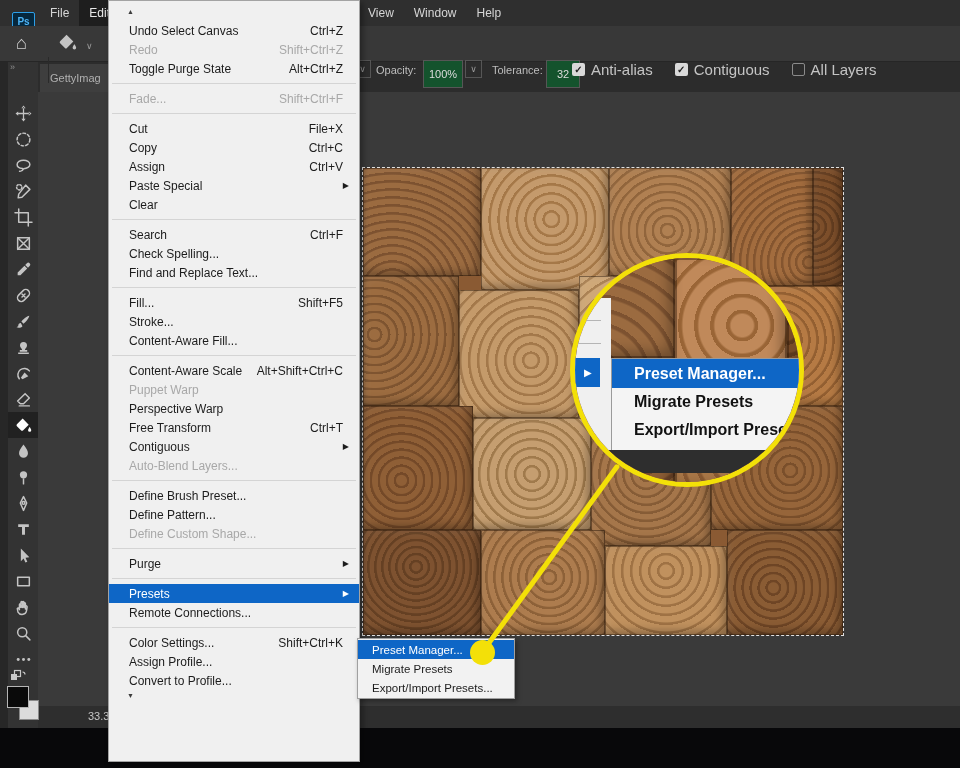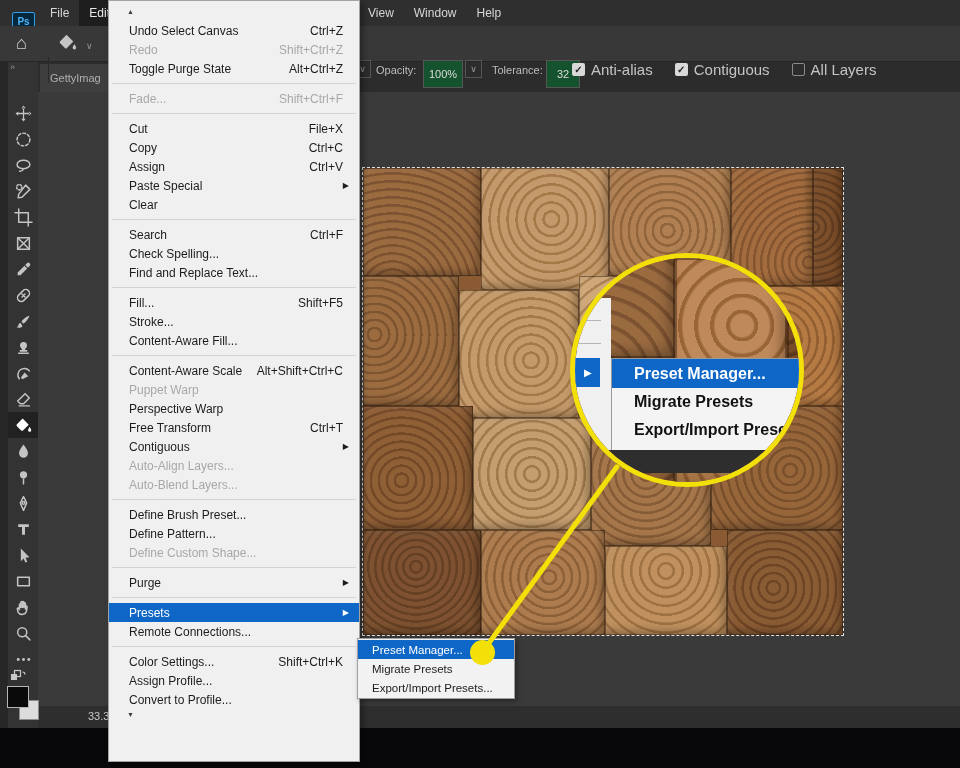--- a/index.html
+++ b/index.html
@@ -383,23 +383,20 @@
       </div>
       <div class="menu-row">
         <span>Free Transform</span>
         <span class="shortcut">Ctrl+T</span>
       </div>
       <div class="menu-row">
         <span>Contiguous</span>
         <span class="sub-arrow">▶</span>
       </div>
       <div class="menu-row disabled">
-        <span>Auto-Align Layers...</span>
-      </div>
-      <div class="menu-row disabled">
         <span>Auto-Blend Layers...</span>
       </div>
       <div class="menu-sep"></div>
       <div class="menu-row">
         <span>Define Brush Preset...</span>
       </div>
       <div class="menu-row">
         <span>Define Pattern...</span>
       </div>
       <div class="menu-row disabled">

